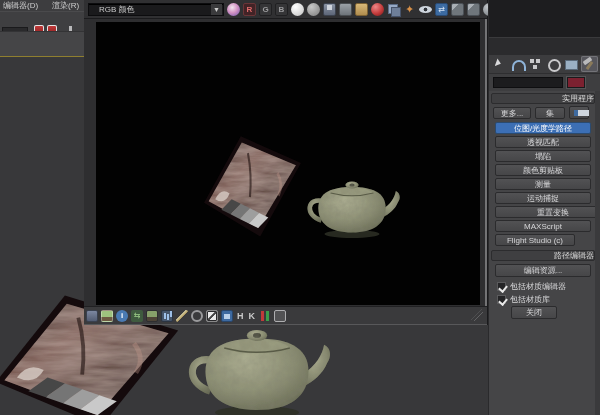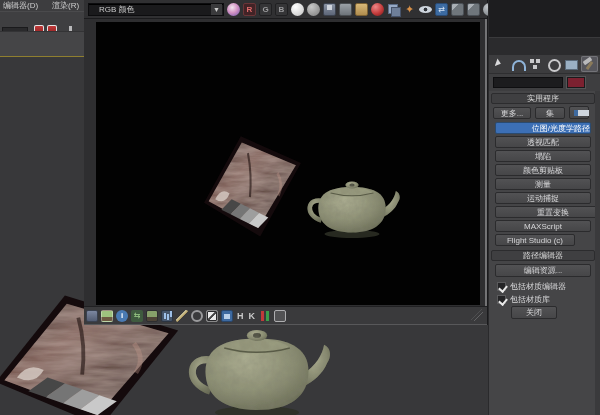--- a/index.html
+++ b/index.html
@@ -87,23 +87,23 @@
   .t-modify { }
   .t-modify::after { content:""; position:absolute; left:3px; top:4px; width:10px; height:9px; border:2px solid #8fb4d9; border-bottom:none; border-radius:8px 8px 0 0; }
   .t-hier::after { content:""; position:absolute; left:3px; top:3px; width:4px; height:4px; background:#c9c9cb; box-shadow:6px 0 0 #c9c9cb, 3px 6px 0 #c9c9cb; }
   .t-motion::after { content:""; position:absolute; left:3px; top:3px; width:9px; height:9px; border:2px solid #c9c9cb; border-radius:50%; }
   .t-display::after { content:""; position:absolute; left:2px; top:4px; width:11px; height:8px; background:#9ab0c4; border:1px solid #5a6a7a; }
   .t-utils::before { content:""; position:absolute; left:2px; top:3px; width:9px; height:4px; background:#b9b9bb; border-radius:1px; transform:rotate(-35deg); }
   .t-utils::after { content:""; position:absolute; left:7px; top:5px; width:3px; height:9px; background:#8a7a5a; transform:rotate(35deg); }
   .cp-namerow { position:absolute; left:0; top:74px; width:100%; height:17px; background:#3e3e40; }
   .cp-namefield { position:absolute; left:4px; top:3px; width:70px; height:11px; background:#1c1c1e; border:1px solid #0e0e10; }
   .cp-swatch { position:absolute; left:78px; top:3px; width:18px; height:11px; border:1px solid #1a1a1c; box-shadow:0 0 0 1px #555557; }
-  .rollout { position:absolute; left:2px; width:104px; height:11px; background:#3f3f41; border:1px solid #2c2c2e; border-radius:2px; color:#d5d5d5; font-size:8px; text-align:center; line-height:10px; }
+  .rollout { position:absolute; left:2px; width:104px; height:11px; background:#3f3f41; border:1px solid #2c2c2e; border-radius:2px; color:#d5d5d5; font-size:8px; text-align:right; line-height:10px; }
   .cbtn { position:absolute; height:12px; background:linear-gradient(#525254,#464648); border:1px solid #2b2b2d; border-radius:2px; color:#d6d6d8; font-size:8px; text-align:center; line-height:11px; overflow:hidden; white-space:nowrap; }
-  .cbtn.sel { color:#fff; border-color:#2b4a6e;text-align:right; }
+  .cbtn.sel { color:#fff; border-color:#2b4a6e; }
   .iconbtn { position:absolute; width:20px; height:13px; background:linear-gradient(#525254,#464648); border:1px solid #2b2b2d; border-radius:2px; }
   .iconbtn::after { content:""; position:absolute; left:4px; top:3px; width:11px; height:6px; background:#cfd6de; border-left:4px solid #3e6aa0; }
   .cb-row { position:absolute; left:8px; height:10px; display:flex; align-items:center; gap:4px; }
   .cb-box { width:9px; height:9px; background:#242426; border:1px solid #5a5a5c; position:relative; }
   .cb-box.checked::after { content:""; position:absolute; left:2px; top:1px; width:4px; height:6px; border:solid #e8e8e8; border-width:0 2px 2px 0; transform:rotate(40deg); }
   .cb-label { color:#d6d6d8; font-size:8px; white-space:nowrap; }
   .cp-gutter { position:absolute; right:0; top:91px; width:5px; bottom:0; background:#3a3a3c; }
 </style>
 </head>
 <body>

